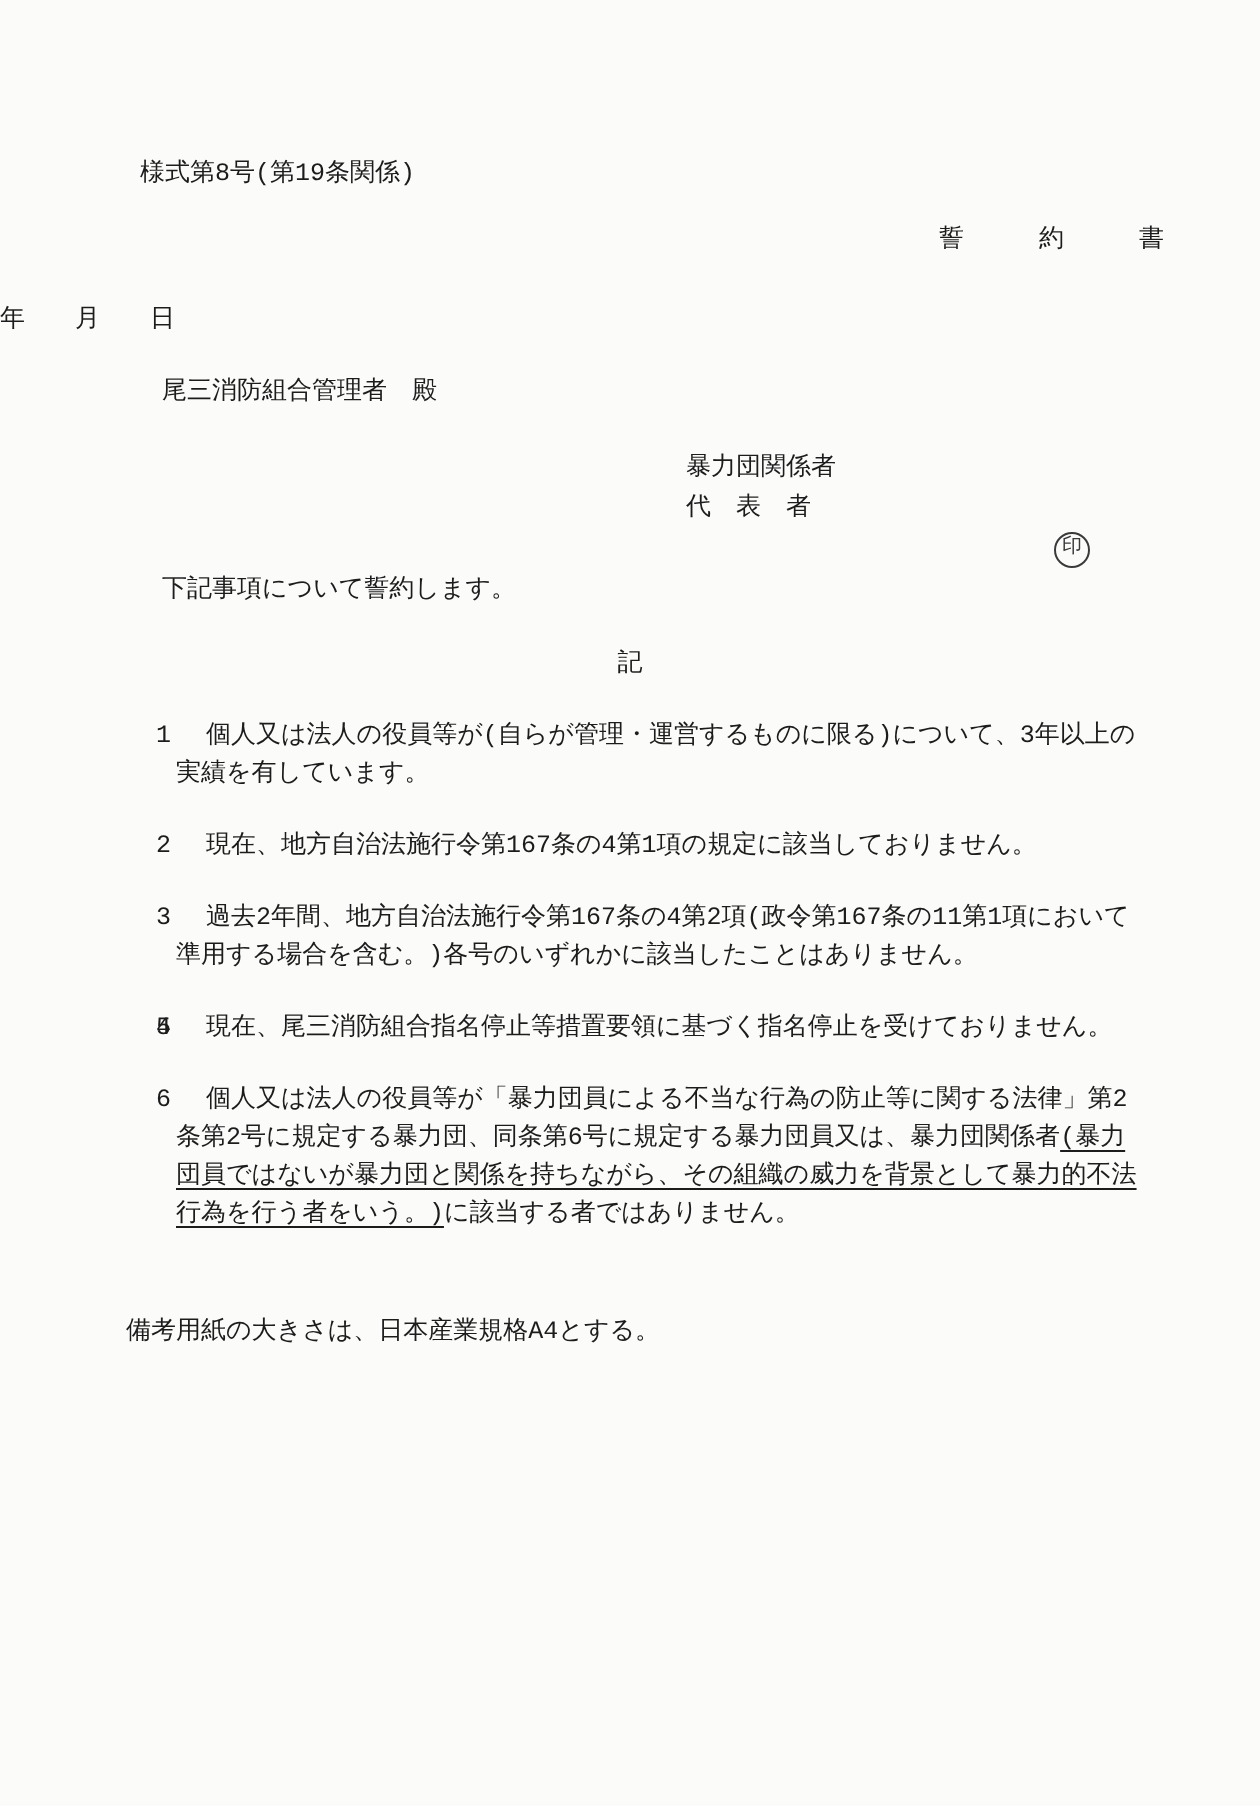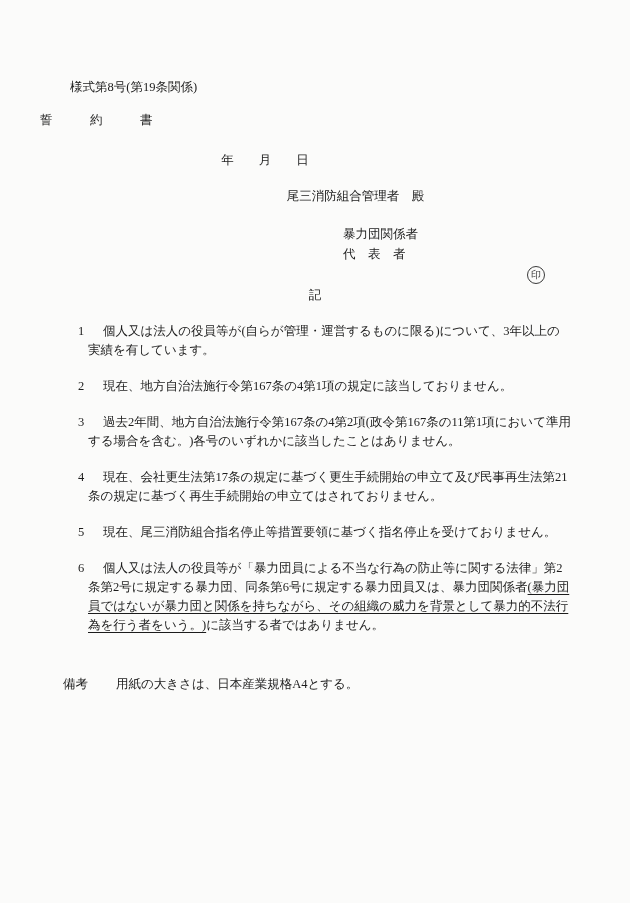--- a/index.html
+++ b/index.html
@@ -6,43 +6,42 @@
     margin: 0;
     padding: 0;
     background: #fbfbfa;
   }
   .page {
     position: relative;
     width: 630px;
     height: 726px;
     background: #fbfbfa;
     color: #1c1c1c;
-    font-family: Liberation Serif, serif;
+    font-family: Liberation Mono, monospace;
     font-size: 12.5px;
     line-height: 19px;
     overflow: hidden;
   }
   .form-number {
     margin: 78px 0 0 70px;
   }
   .doc-title {
     margin-top: 14px;
-    text-align: left;
+    text-align: right;
     padding-right: 48px;
     padding-left: 40px;
   }
   .date-line {
     margin-top: 21px;
-    text-align: center;
+    text-align: left;
     padding-right: 100px;
   }
   .addressee {
     margin-top: 17px;
     margin-left: 81px;
-    text-align: center;
   }
   .rep-block {
     position: relative;
     margin-top: 18px;
     margin-left: 293px;
     line-height: 20px;
   }
   .seal {
     position: absolute;
     left: 234px;
@@ -90,21 +89,21 @@
   .uline {
     text-decoration: underline;
     text-decoration-thickness: 1px;
     text-underline-offset: 3px;
   }
   .remarks {
     margin-top: 40px;
     margin-left: 63px;
   }
   .remarks-text {
-    margin-left: 28px;
+    margin-left: 0;
   }
 </style>
 </head>
 <body>
 
 <div class="page">
 
   <div class="form-number">様式第8号(第19条関係)</div>
 
   <div class="doc-title">誓　　　約　　　書</div>
@@ -113,20 +112,21 @@
 
   <div class="addressee">尾三消防組合管理者　殿</div>
 
   <div class="rep-block">
     <div>　　　　暴力団関係者</div>
     <div>　　　　代　表　者</div>
     <span class="seal">印</span>
   </div>
 
   <div class="intro">
+    <p>下記事項について誓約します。</p>
   </div>
 
   <div class="record-heading">記</div>
 
   <div class="items">
 
     <div class="item">
       <span class="item-no">1</span>
       <span class="item-text">個人又は法人の役員等が(自らが管理・運営するものに限る)について、3年以上の実績を有しています。</span>
     </div>
@@ -136,21 +136,20 @@
       <span class="item-text">現在、地方自治法施行令第167条の4第1項の規定に該当しておりません。</span>
     </div>
 
     <div class="item">
       <span class="item-no">3</span>
       <span class="item-text">過去2年間、地方自治法施行令第167条の4第2項(政令第167条の11第1項において準用する場合を含む。)各号のいずれかに該当したことはありません。</span>
     </div>
 
     <div class="item">
       <span class="item-no">4</span>
-      <span class="item-text">現在、会社更生法第17条の規定に基づく更生手続開始の申立て及び民事再生法第21条の規定に基づく再生手続開始の申立てはされておりません。</span>
     </div>
 
     <div class="item">
       <span class="item-no">5</span>
       <span class="item-text">現在、尾三消防組合指名停止等措置要領に基づく指名停止を受けておりません。</span>
     </div>
 
     <div class="item">
       <span class="item-no">6</span>
       <span class="item-text">個人又は法人の役員等が「暴力団員による不当な行為の防止等に関する法律」第2条第2号に規定する暴力団、同条第6号に規定する暴力団員又は、暴力団関係者</span><span class="item-text uline">(暴力団員ではないが暴力団と関係を持ちながら、その組織の威力を背景として暴力的不法行為を行う者をいう。)</span><span class="item-text">に該当する者ではありません。</span>

